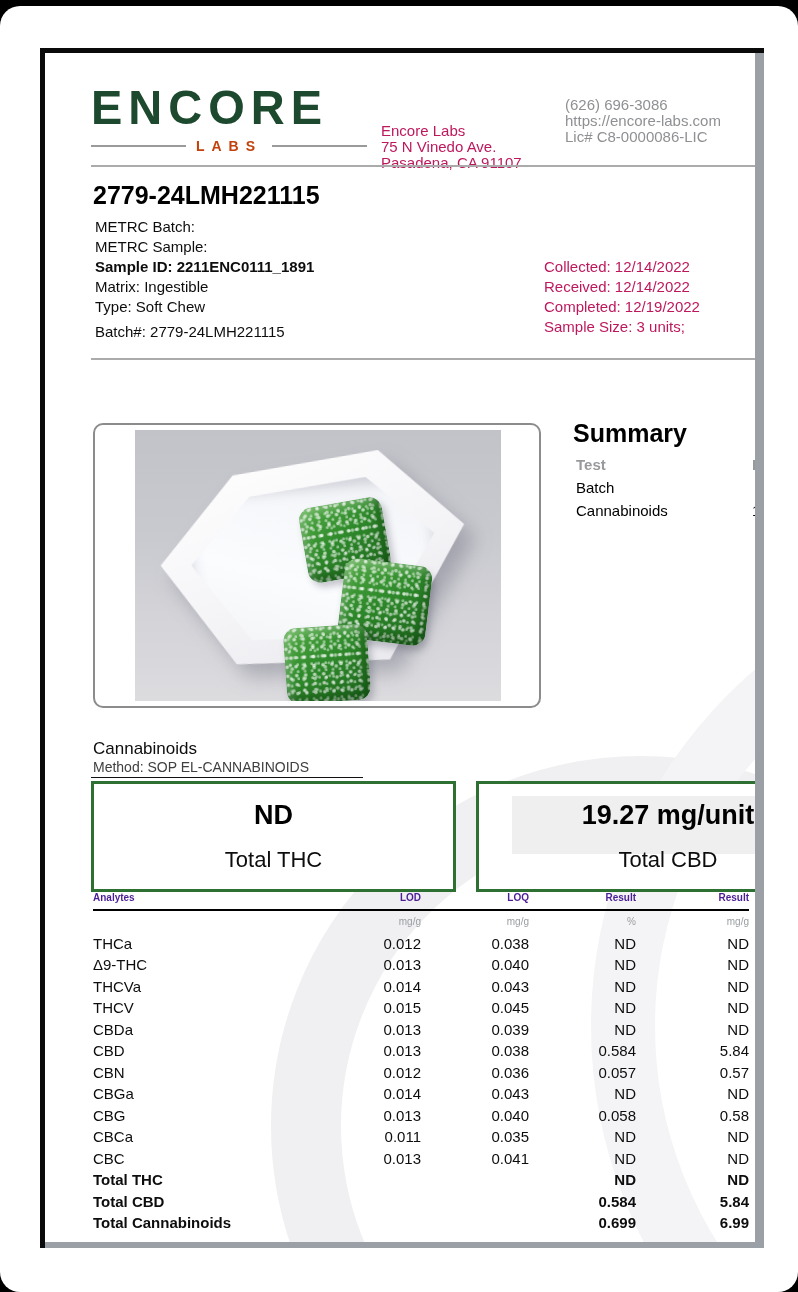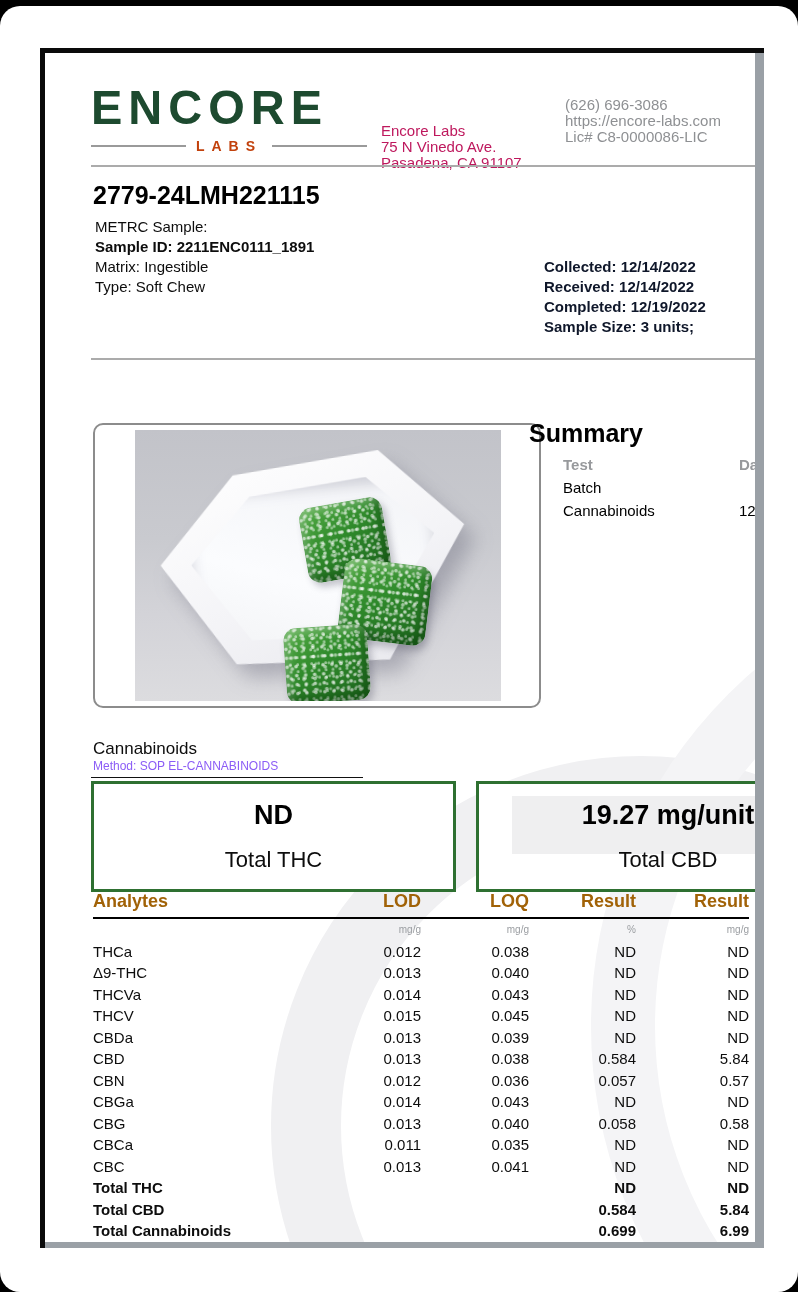--- a/index.html
+++ b/index.html
@@ -31,21 +31,21 @@
   .logo-line { flex:1; height:2px; background:#9a9a9a; }
   .logo-sub { font-size:14px; font-weight:700; color:#c2410c; letter-spacing:7px; margin:0 10px; }
   .addr { position:absolute; left:336px; top:44px; color:#be185d; font-size:15px; line-height:16px;margin-top:26px; }
   .contact { position:absolute; left:520px; top:44px; color:#8e9093; font-size:15px; line-height:16px; }
   .hdiv1 { position:absolute; left:46px; top:112px; width:672px; height:2px; background:#ababab; }
   
   .batch-title { position:absolute; left:48px; top:128px; font-size:25px; font-weight:700; color:#000; }
   .info-left { position:absolute; left:50px; top:164px; font-size:15px; color:#0d0d0d; line-height:20px; }
   .info-left .b { font-weight:700; }
   .info-left .gap { margin-top:5px; }
-  .info-right { position:absolute; left:499px; top:204px; font-size:15px; color:#0f172a; line-height:20px;font-weight:bold; }
+  .info-right { position:absolute; left:499px; top:204px; font-size:15px; color:#be185d; line-height:20px; }
   .hdiv2 { position:absolute; left:46px; top:305px; width:672px; height:2px; background:#ababab; }
   
   .photo-frame { position:absolute; left:48px; top:370px; width:448px; height:285px;
                  border:2px solid #8c8c8c; border-radius:10px; background:#fff; }
   .photo { position:absolute; left:40px; top:5px; width:366px; height:271px; overflow:hidden;
            background:linear-gradient(180deg,#c2c3c9 0%,#c9cacf 40%,#d3d3d8 68%,#dcdcdf 100%); }
   .dish { position:absolute; left:26px; top:26px; width:306px; height:214px; transform:rotate(-5deg);
           filter:drop-shadow(10px 14px 10px rgba(96,96,116,.38)); }
   .dish-rim { position:absolute; inset:0; background:linear-gradient(160deg,#ffffff 0%,#f4f4f7 55%,#e7e7ec 100%);
               clip-path:polygon(0% 45%, 26% 6%, 74% 0%, 100% 38%, 72% 98%, 22% 94%); }
@@ -60,41 +60,41 @@
              radial-gradient(circle at 82% 24%, rgba(255,255,255,.5) 1px, transparent 1.9px),
              radial-gradient(circle at 38% 84%, rgba(240,255,240,.45) 1px, transparent 1.9px),
              linear-gradient(148deg,#55ad47 0%, #2f8a2b 45%, #1d661d 100%);
            background-size:9px 9px, 11px 11px, 7px 7px, 13px 13px, 100% 100%;
            box-shadow:inset -5px -7px 12px rgba(0,45,0,.4), inset 4px 5px 9px rgba(255,255,255,.28),
                       3px 5px 7px rgba(70,70,90,.3); }
   .g1 { left:168px; top:72px;  width:84px; height:76px; transform:rotate(-10deg); }
   .g2 { left:206px; top:132px; width:88px; height:80px; transform:rotate(7deg); }
   .g3 { left:150px; top:196px; width:84px; height:76px; transform:rotate(-4deg); }
   
-  .summary-title { position:absolute; left:484px; top:366px; font-size:25px; font-weight:700; }
+  .summary-title { position:absolute; left:528px; top:366px; font-size:25px; font-weight:700; }
   .summary-tbl { position:absolute; left:518px; top:400px; font-size:15px; width:230px; }
   .summary-row { display:flex; line-height:23px; }
-  .summary-row .c1 { width:176px; }
+  .summary-row .c1 { width:176px;margin-left:13px; }
   .summary-head { color:#97999c; font-weight:700; }
   
   .cann-title { position:absolute; left:48px; top:686px; font-size:17px; color:#0d0d0d; }
-  .cann-method { position:absolute; left:48px; top:706px; font-size:12px; color:#8b5cf6; }
+  .cann-method { position:absolute; left:48px; top:706px; font-size:14px; color:#404040; }
   .method-line { position:absolute; left:46px; top:724px; width:272px; height:1px; background:#111; }
   .big-box { position:absolute; top:728px; height:111px; border:3px solid #2e7031; background:#fff;
              display:flex; flex-direction:column; align-items:center; justify-content:center; }
   .box-thc { left:46px; width:365px; }
   .box-cbd { left:431px; width:384px; }
   .box-value { font-size:27px; font-weight:700; color:#000; margin-bottom:16px; }
   .box-label { font-size:22px; color:#0d0d0d; }
   .cbd-highlight { position:absolute; left:33px; top:12px; width:262px; height:58px; background:#efeff0; z-index:0; }
   .box-cbd .box-value, .box-cbd .box-label { position:relative; z-index:1; }
   
   .tbl { position:absolute; left:48px; top:838px; width:656px; border-collapse:collapse; table-layout:fixed; }
   .tbl col.c0{width:220px}.tbl col.c1{width:108px}.tbl col.c2{width:108px}.tbl col.c3{width:107px}.tbl col.c4{width:113px}
-  .tbl th { font-size:18px; font-weight:700; text-align:right; color:#a16207;
+  .tbl th { font-size:10px; font-weight:700; text-align:right; color:#4c1d95;
             border-bottom:2px solid #000; padding:0 0 5px 0; height:19px; }
   .tbl th:first-child { text-align:left; }
   .tbl td { font-size:15px; text-align:right; height:21.5px; line-height:21.5px; padding:0; color:#0d0d0d; white-space:nowrap; }
   .tbl td:first-child { text-align:left; }
   .tbl tr.units td { color:#9a9da1; font-size:10px; }
   .tbl tr.total-row td { font-weight:700; }
 </style>
 </head>
 <body>
 
@@ -122,24 +122,26 @@
           </div>
           <div class="contact">
             <div>(626) 696-3086</div>
             <div>https://encore-labs.com</div>
             <div>Lic# C8-0000086-LIC</div>
           </div>
           <div class="hdiv1"></div>
 
           <div class="batch-title">2779-24LMH221115</div>
           <div class="info-left">
+            <div>METRC Batch:</div>
             <div>METRC Sample:</div>
             <div class="b">Sample ID: 2211ENC0111_1891</div>
             <div>Matrix: Ingestible</div>
             <div>Type: Soft Chew</div>
+            <div class="gap">Batch#: 2779-24LMH221115</div>
           </div>
           <div class="info-right">
             <div>Collected: 12/14/2022</div>
             <div>Received: 12/14/2022</div>
             <div>Completed: 12/19/2022</div>
             <div>Sample Size: 3 units;</div>
           </div>
           <div class="hdiv2"></div>
 
           <div class="photo-frame">

